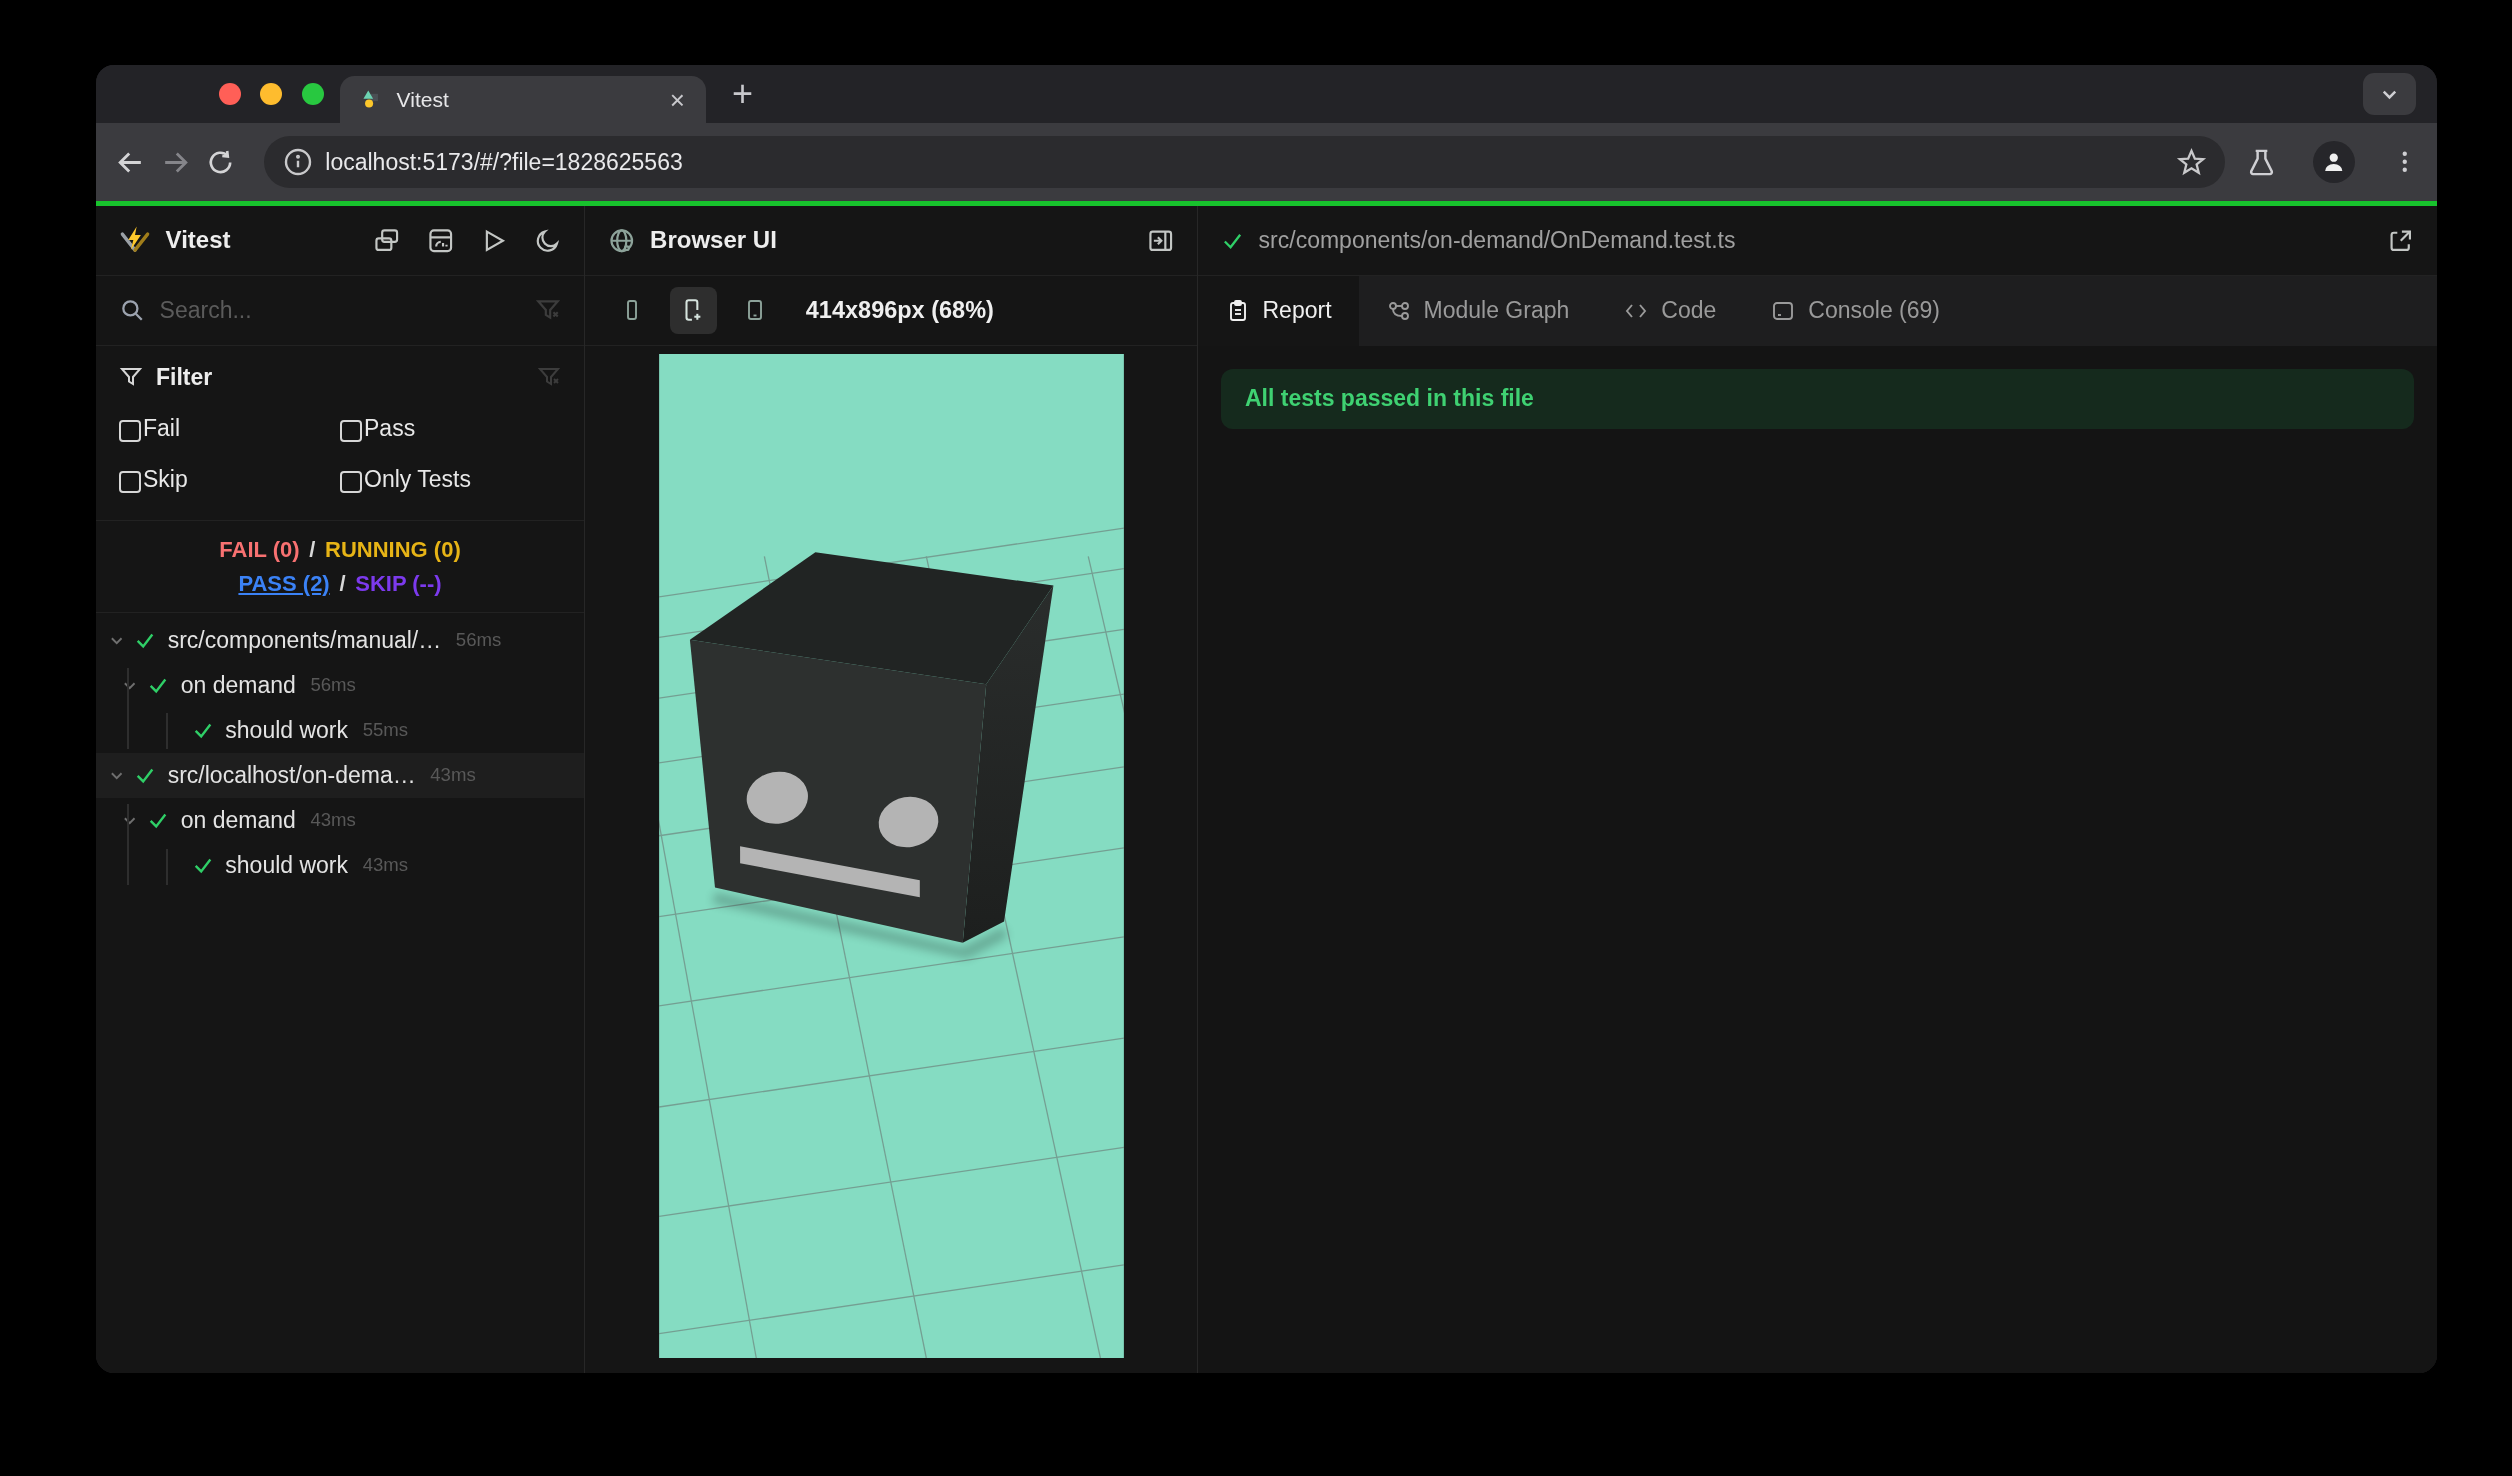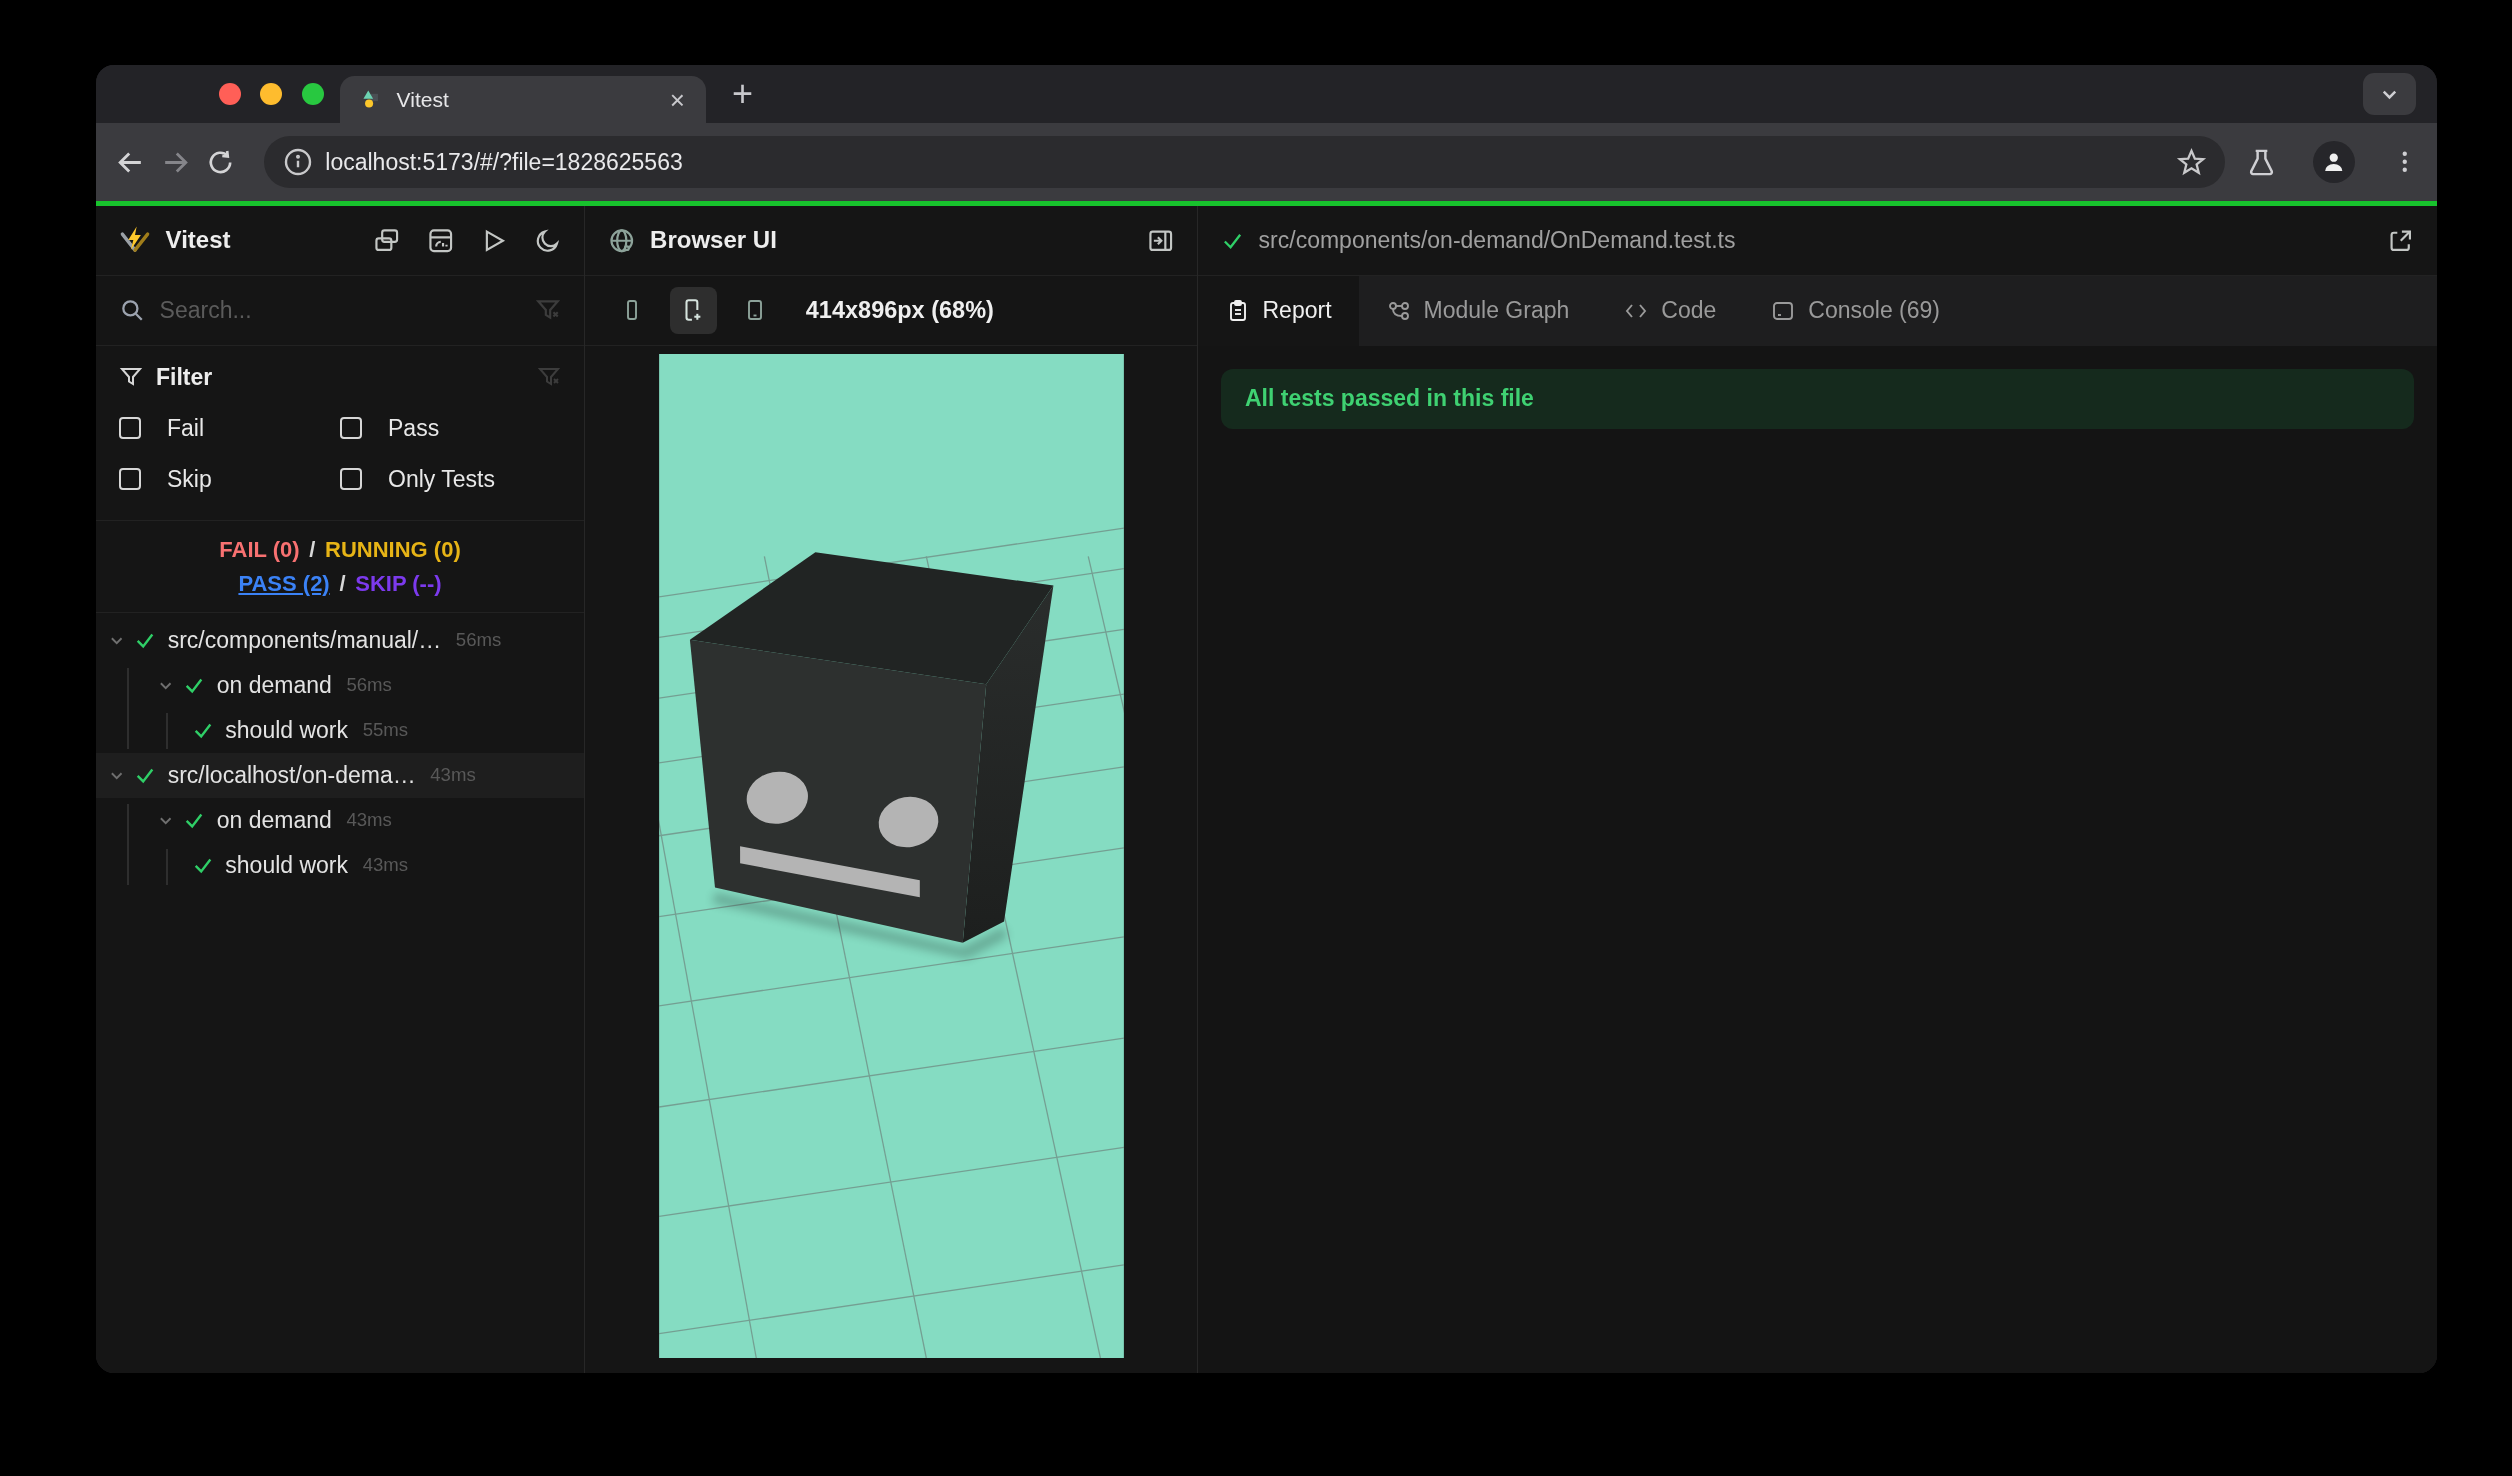--- a/index.html
+++ b/index.html
@@ -49,28 +49,28 @@
   .s-actions { margin-left:auto; display:flex; gap:26px; color:#c3c6c4; align-items:center; }
   .s-search input {
     flex:1; background:transparent; border:none; outline:none;
     color:#d6d6d6; font-size:23px; font-family:"Liberation Sans", sans-serif;
   }
   .s-search input::placeholder { color:#5b5b5b; }
   .dimicon { color:#3c3c3c; margin-left:auto; }
   .s-filter { padding:18px 23px 27.5px; border-bottom:0.8px solid #222; }
   .f-title { display:flex; align-items:center; gap:13px; color:#ededed; font-weight:bold; font-size:23px; }
   .f-grid { display:grid; grid-template-columns:1fr 1fr; row-gap:24px; margin-top:24px; }
-  .f-item { display:flex; align-items:center; gap:26px; color:#e8e8e8; font-size:23px; }
+  .f-item { display:flex; align-items:flex-end; gap:2px; color:#e8e8e8; font-size:23px; }
   .cbox { width:22px; height:22px; border:2.4px solid #d6d6d6; border-radius:4px; flex:0 0 auto; }
   .s-status { padding:11.3px 0; border-bottom:0.8px solid #222; text-align:center; font-weight:bold; font-size:22px; line-height:34px; }
   .st-sep { color:#d8d8d8; margin:0 9.7px; }
   .st-fail { color:#f87171; } .st-running { color:#e7b416; } .st-pass { color:#3b82f6;text-decoration:underline; } .st-skip { color:#7c3aed; }
   .tree { position:relative; padding-top:4.9px; }
   .trow { height:45px; display:flex; align-items:center; font-size:23px; color:#e3e3e3; }
-  .trow.lvl0 { padding-left:11px; } .trow.lvl1 { padding-left:60px; } .trow.lvl2 { padding-left:96px; }
+  .trow.lvl0 { padding-left:11px; } .trow.lvl1 { padding-left:24px; } .trow.lvl2 { padding-left:96px; }
   .trow.hl { background:#1e1e1e; }
   .t-chev { color:#6f6f6f; margin-right:8px; flex:0 0 auto; }
   .t-check { color:#2fcf67; margin-right:11.3px; flex:0 0 auto; }
   .tlabel { white-space:nowrap; }
   .tdur { color:#585858; font-size:18.6px; margin-left:14.6px; }
   .guide { position:absolute; width:1.6px; background:#2e2e2e; }
   
   .middle { width:613px; display:flex; flex-direction:column; }
   .dev { width:47px; height:47px; border-radius:8px; display:flex; align-items:center; justify-content:center; color:#8da39a; }
   .dev.active { background:#2e2e2e; color:#d6e4de; }

